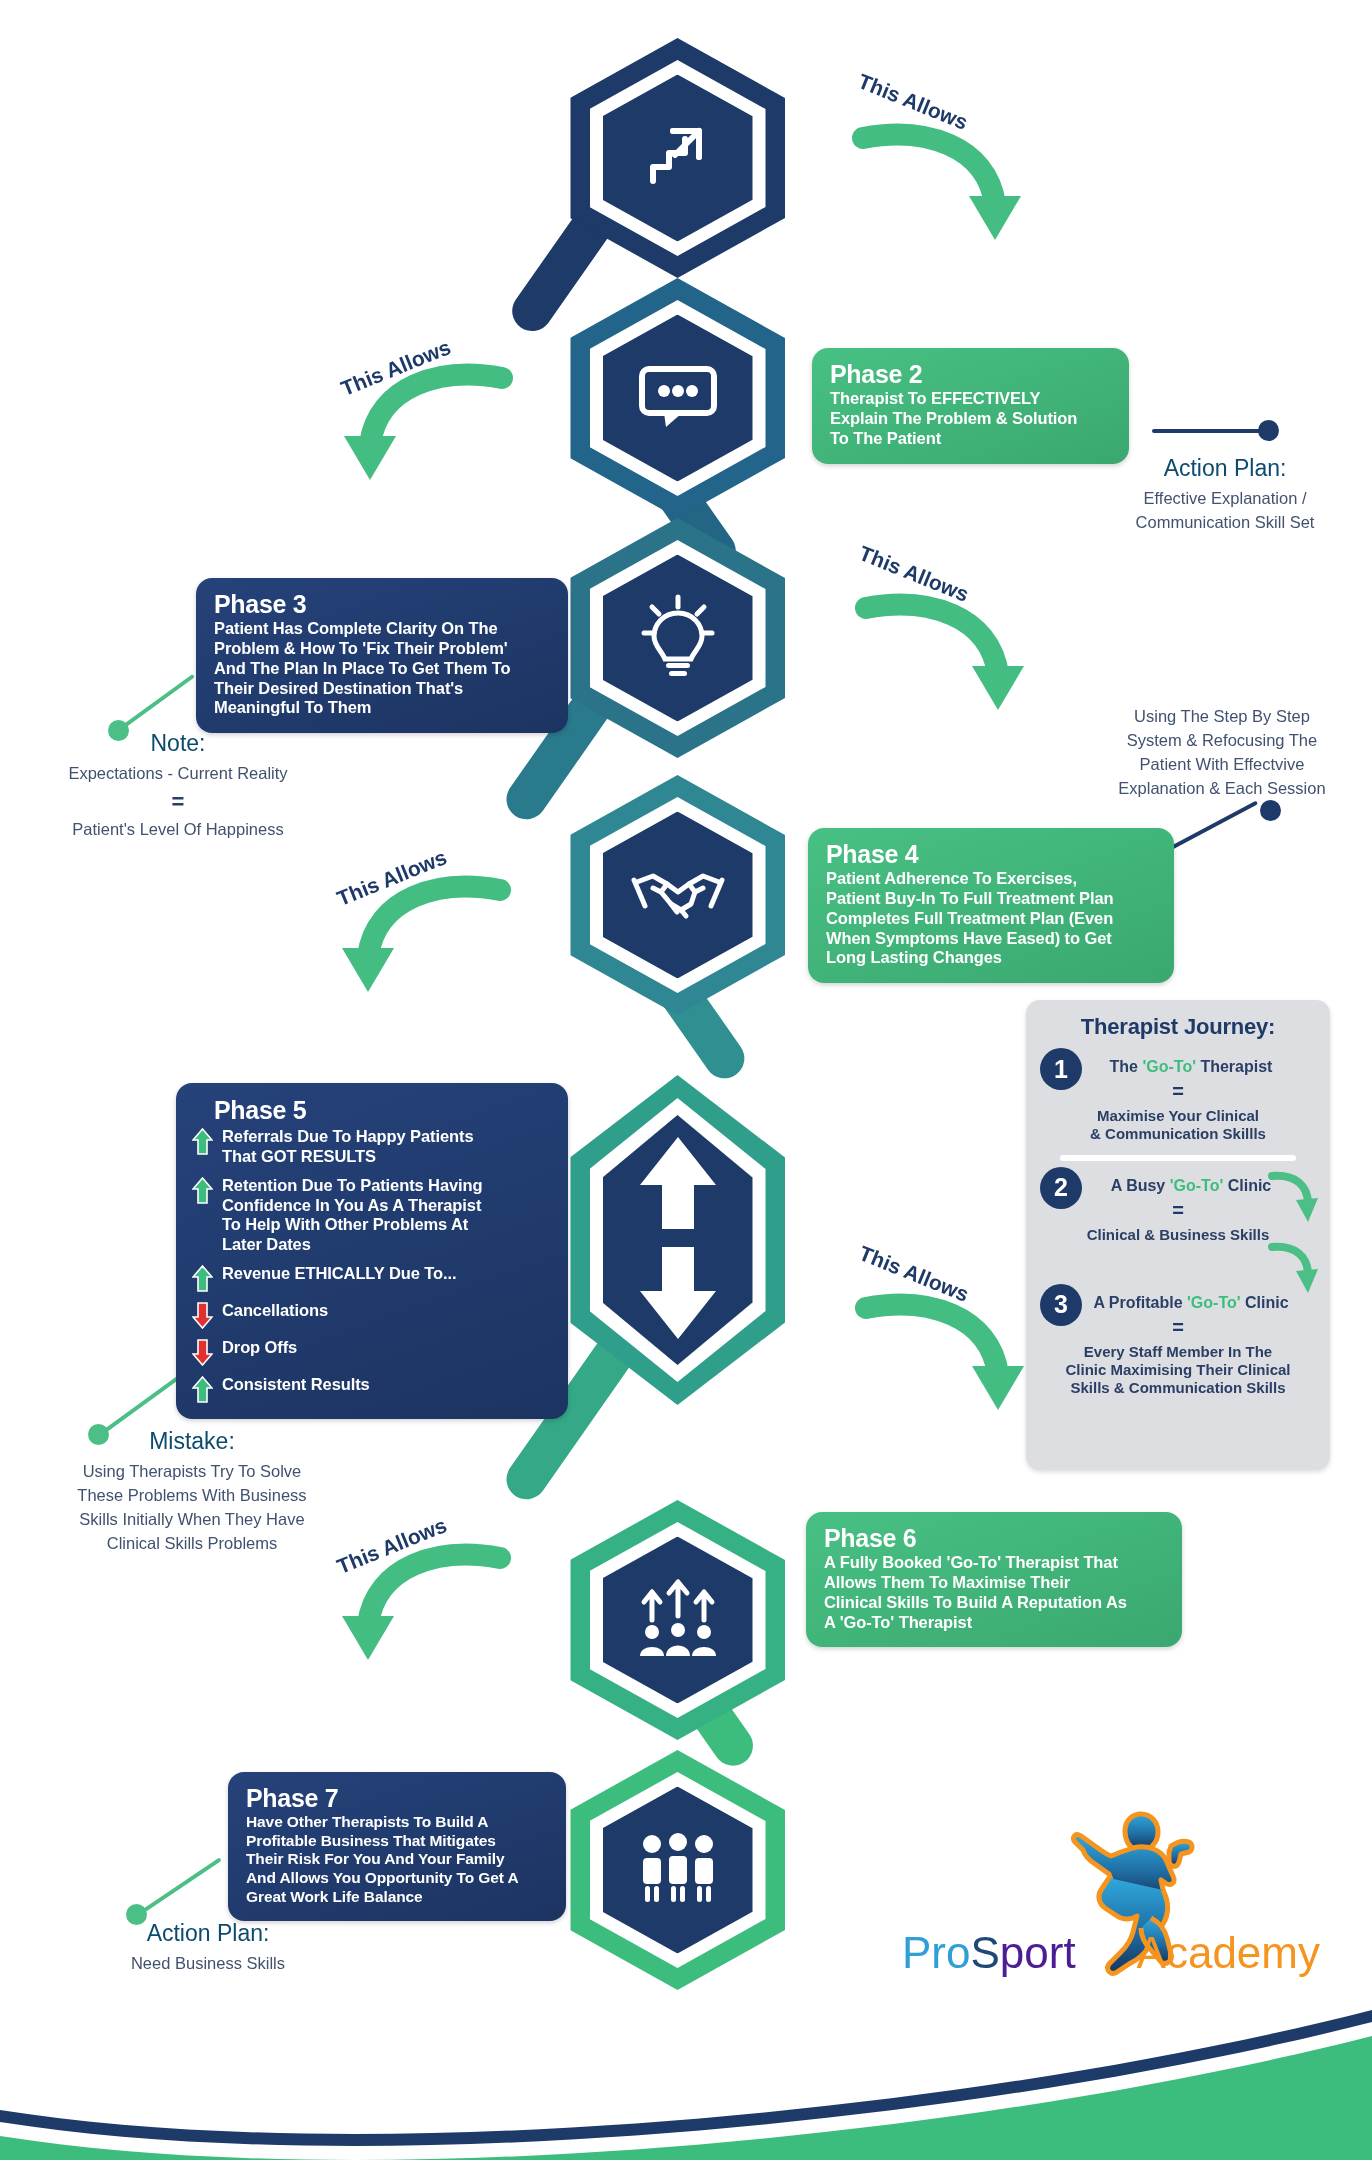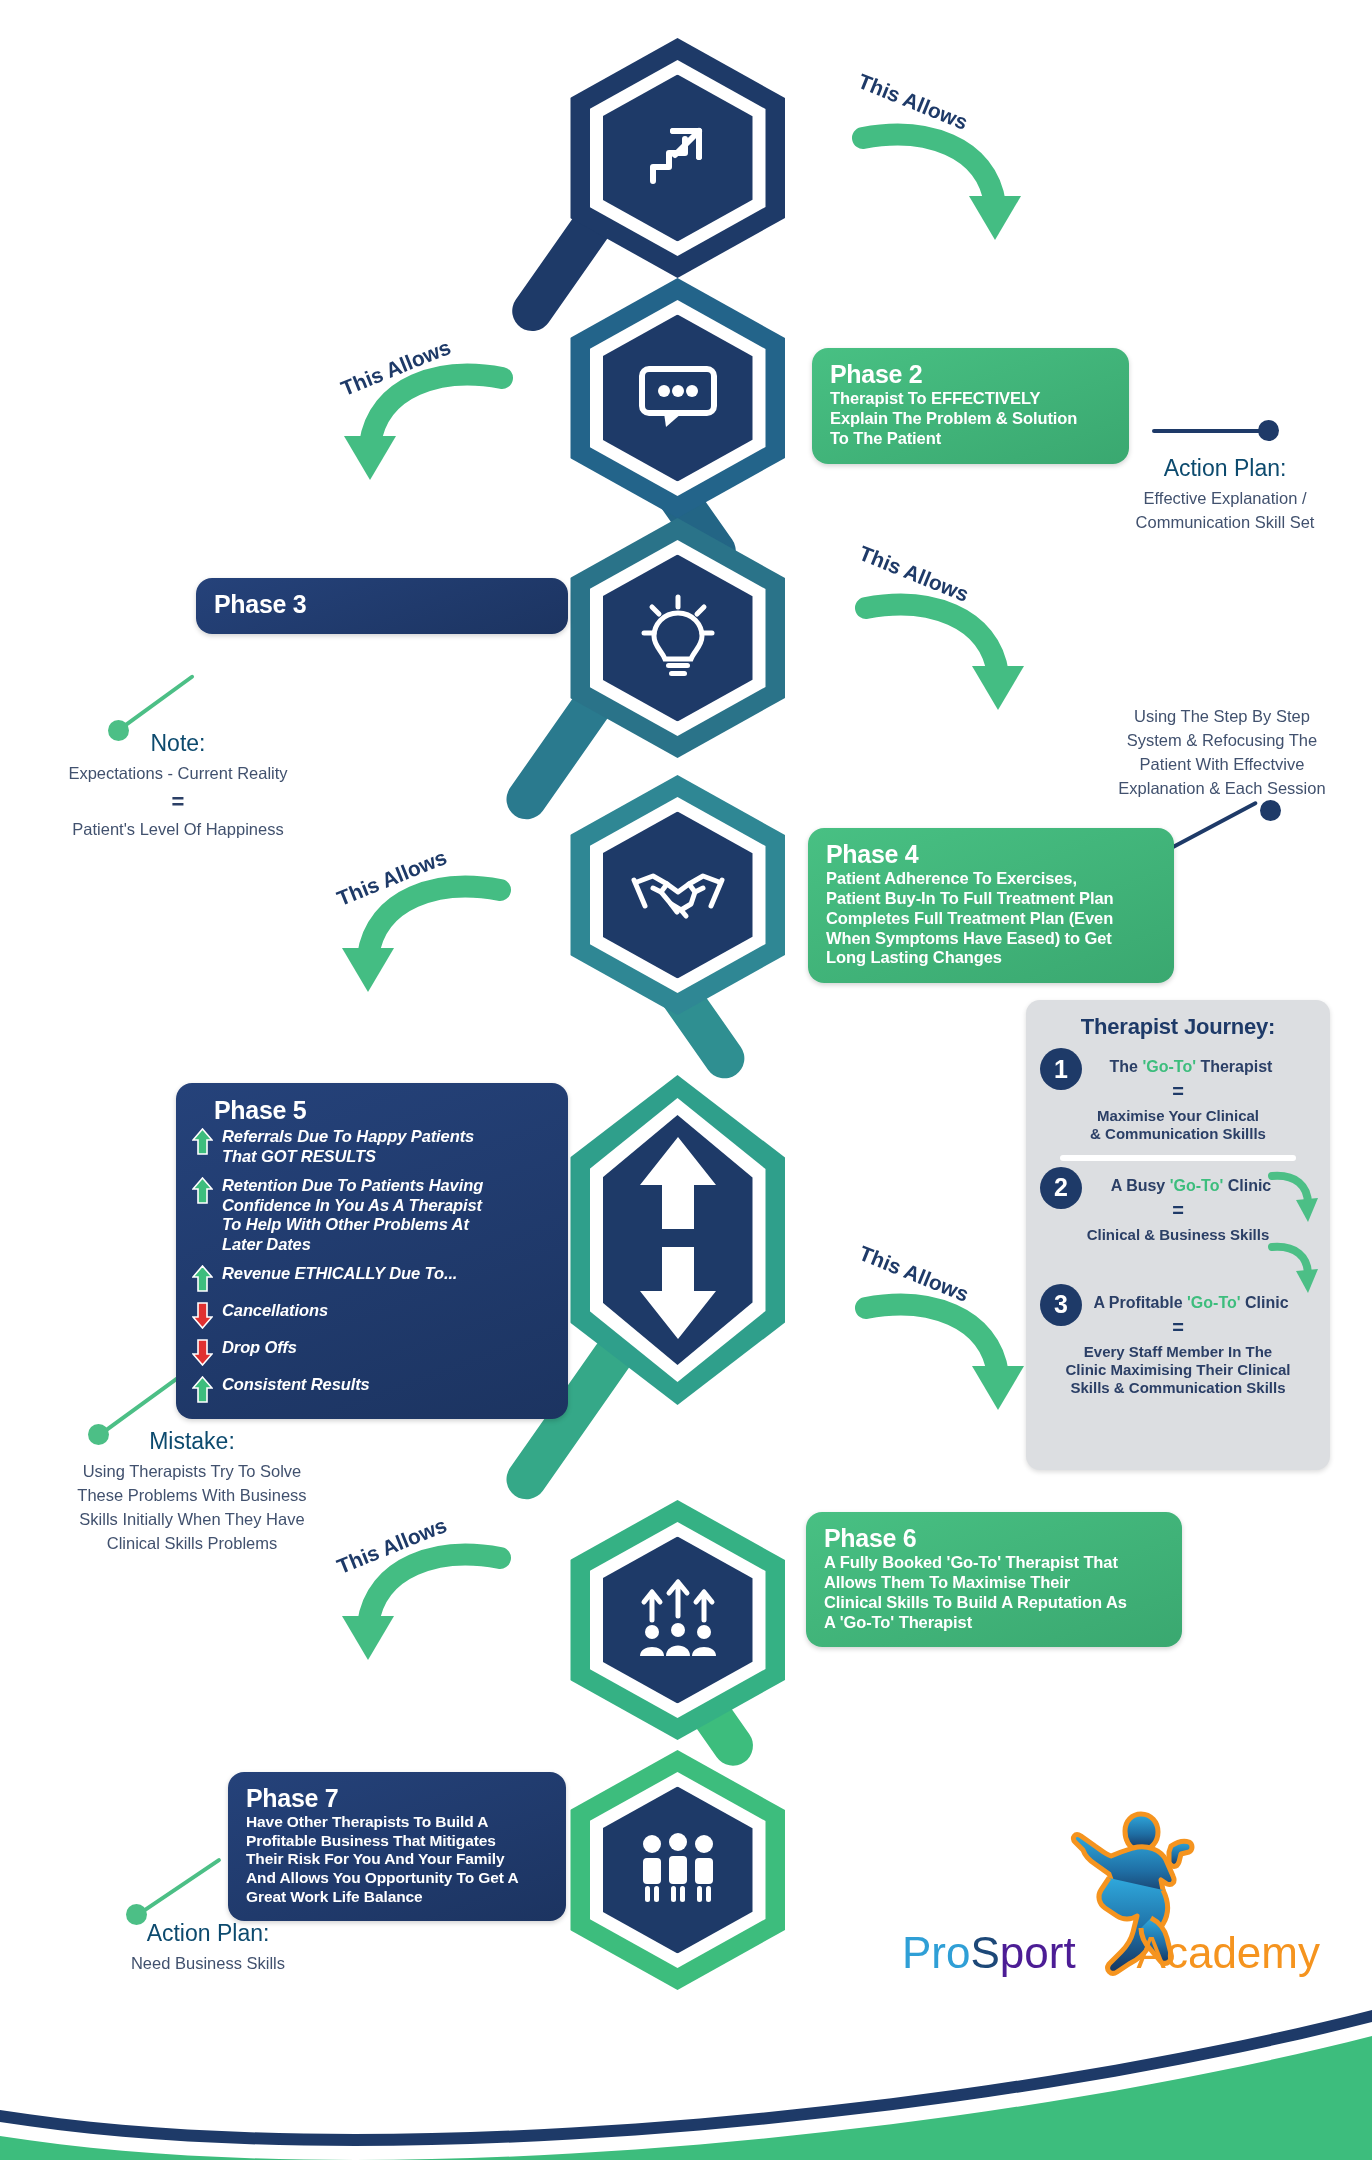--- a/index.html
+++ b/index.html
@@ -45,21 +45,21 @@
   }
   .card .body div { white-space:nowrap; }
 
   
   .bullets { margin-top:4px; }
   .brow { display:flex; align-items:flex-start; gap:9px; margin-bottom:9px; }
   .brow:last-child { margin-bottom:0; }
   .barrow { flex:0 0 21px; width:21px; height:27px; position:relative; margin-top:1px; }
   .barrow svg { display:block; }
   .btext { font-size:16.5px; font-weight:bold; line-height:1.2; letter-spacing:-.1px; }
-  .btext div { white-space:nowrap;font-style:italic; }
+  .btext div { white-space:nowrap; }
 
   
   .allows { position:absolute; width:215px; height:170px; z-index:4; }
   .allows .lbl {
     position:absolute; font-size:21px; font-weight:bold; color:#1e3a68;
     white-space:nowrap;
   }
   .allows svg { position:absolute; left:0; top:0; }
 
   
@@ -206,20 +206,27 @@
         </g>
         <path d="M40 20 C25 20 16 32 16 43 C16 53 24 58 27 66 L53 66 C56 58 64 53 64 43 C64 32 55 20 40 20 Z" fill="none" stroke="#fff" stroke-width="5"></path>
         <rect x="28" y="70" width="24" height="5" rx="2.5" fill="#fff"></rect>
         <rect x="31" y="78" width="18" height="5" rx="2.5" fill="#fff"></rect>
       </svg>
     </div>
   </div>
 
   <div class="card navy" style="left:196px; top:578px; width:372px;">
     <div class="ph">Phase 3</div>
+    <div class="body">
+      <div>Patient Has Complete Clarity On The</div>
+      <div>Problem &amp; How To 'Fix Their Problem'</div>
+      <div>And The Plan In Place To Get Them To</div>
+      <div>Their Desired Destination That's</div>
+      <div>Meaningful To Them</div>
+    </div>
   </div>
 
   <div class="leader" style="left:108px; top:690px; width:100px; height:60px;">
     <div class="ln" style="left:8px; top:40px; width:96px; background:#4cbf86; transform:rotate(-36deg);"></div>
     <div class="dot" style="left:0px; top:30px; background:#4cbf86;"></div>
   </div>
 
   <div class="note c" style="left:30px; top:730px; width:296px;">
     <div class="hd">Note:</div>
     <div class="ln">Expectations - Current Reality</div>

